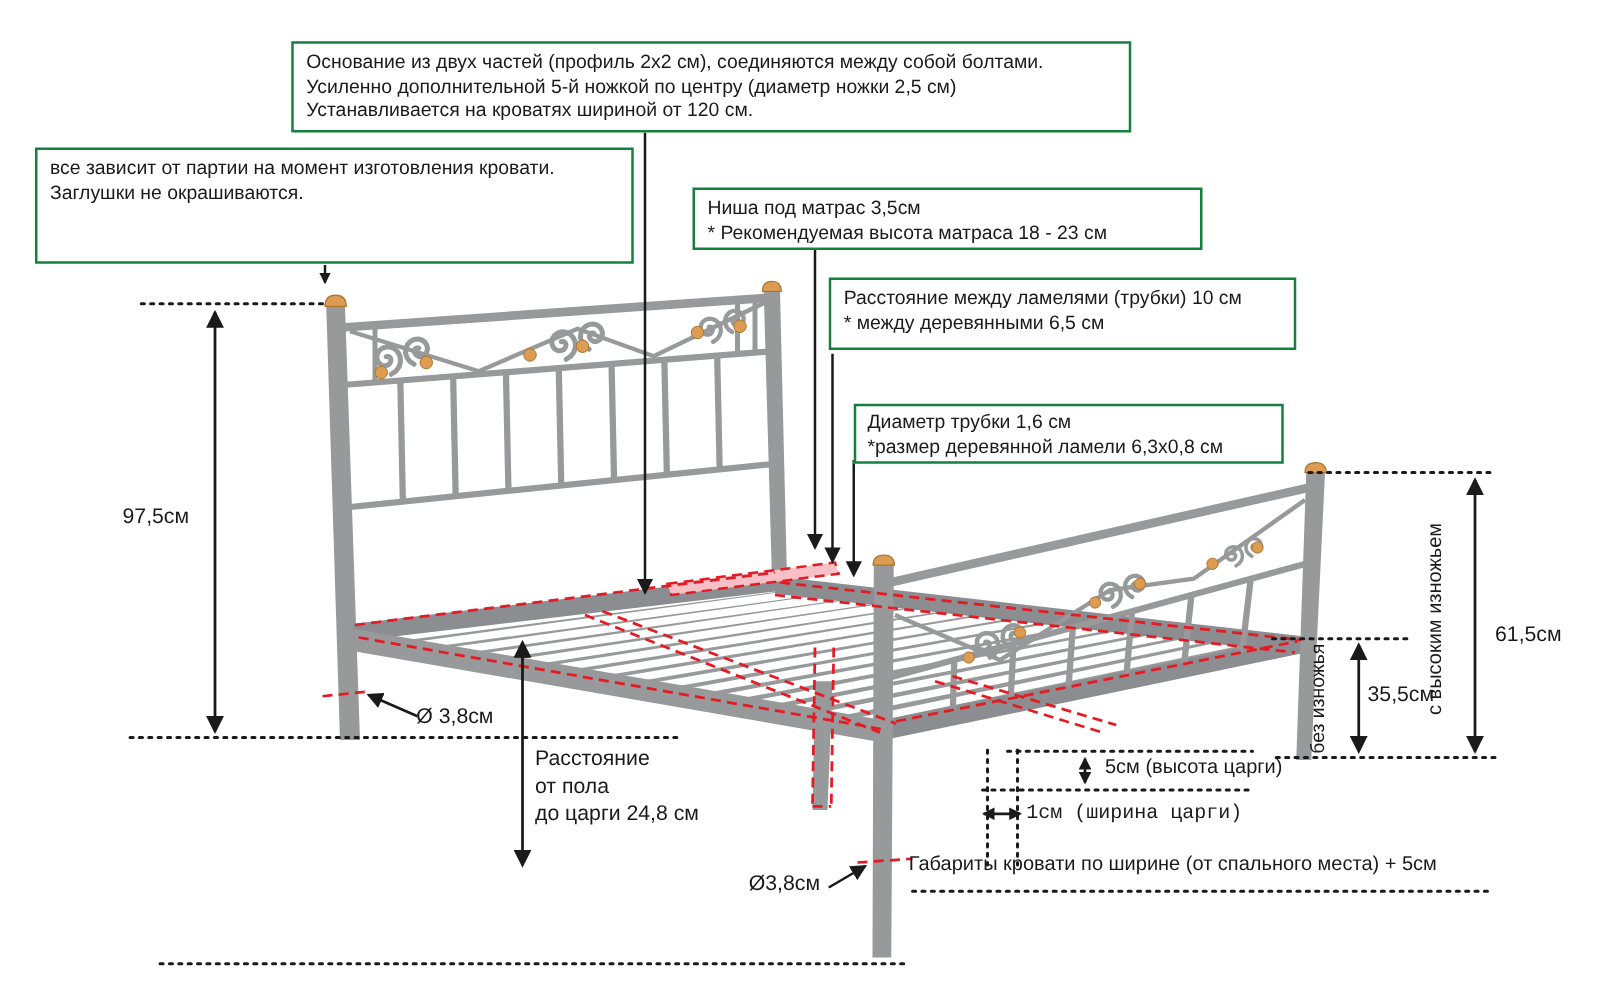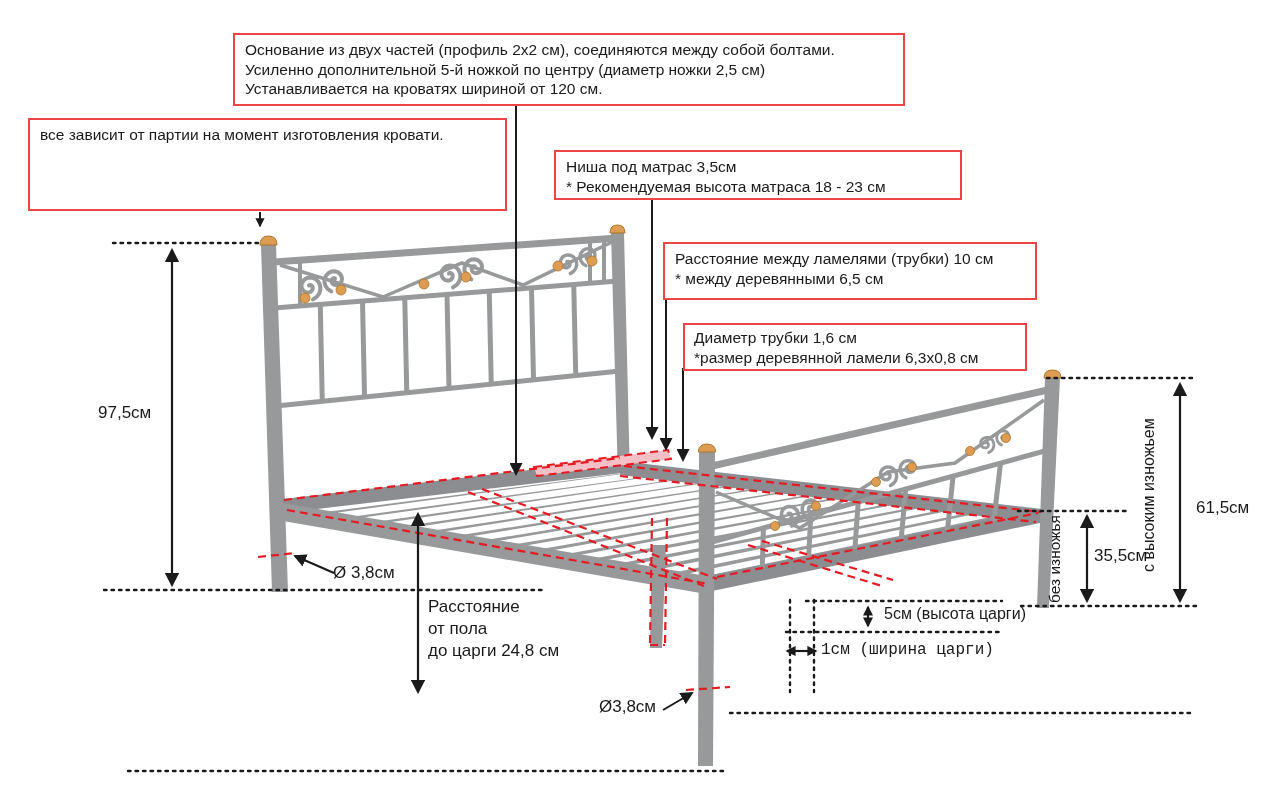--- a/index.html
+++ b/index.html
@@ -1,19 +1,19 @@
 <!DOCTYPE html>
 <html><head>
 <meta charset="utf-8">
 <style>
   html,body{margin:0;padding:0;background:#fff;}
   .stage{position:relative;width:1280px;height:800px;background:#ffffff;overflow:hidden;
          font-family:"Liberation Sans",sans-serif;color:#1a1a1a;}
   .stage svg{position:absolute;left:0;top:0;}
-  .box{position:absolute;box-sizing:border-box;border:2px solid #ef4444;background:#fff;
+  .box{position:absolute;box-sizing:border-box;border:2px solid #15803d;background:#fff;
        padding:5px 10px;font-size:15.5px;line-height:1.27;}
   .box div{white-space:nowrap;}
   .lbl{position:absolute;font-size:17px;white-space:nowrap;}
   .lbl.small{font-size:16px;}
   .vlbl{position:absolute;font-size:15.5px;white-space:nowrap;writing-mode:vertical-rl;
         transform:rotate(180deg);text-align:center;}
 </style>
 </head>
 <body>
 
@@ -185,28 +185,29 @@
 </svg>
 
 <div class="box" style="left:233px;top:33px;width:672px;height:73px;">
   <div>Основание из двух частей (профиль 2х2 см), соединяются между собой болтами.</div>
   <div>Усиленно дополнительной 5-й ножкой по центру (диаметр ножки 2,5 см)</div>
   <div>Устанавливается на кроватях шириной от 120 см.</div>
 </div>
 
 <div class="box" style="left:28px;top:118px;width:479px;height:93px;">
   <div>все зависит от партии на момент изготовления кровати.</div>
+  <div>Заглушки не окрашиваются.</div>
 </div>
 
 <div class="box" style="left:554px;top:150px;width:408px;height:50px;">
   <div>Ниша под матрас 3,5см</div>
   <div>* Рекомендуемая высота матраса 18 - 23 см</div>
 </div>
 
-<div class="box" style="left:663px;top:222px;width:374px;height:58px;margin-top:20px;">
+<div class="box" style="left:663px;top:222px;width:374px;height:58px;">
   <div>Расстояние между ламелями (трубки) 10 см</div>
   <div>* между деревянными 6,5 см</div>
 </div>
 
 <div class="box" style="left:683px;top:323px;width:344px;height:48px;padding:3px 9px;">
   <div>Диаметр трубки 1,6 см</div>
   <div>*размер деревянной ламели 6,3х0,8 см</div>
 </div>
 
 <div class="lbl" style="left:98px;top:403px;">97,5см</div>
@@ -223,14 +224,15 @@
 <div class="lbl" style="left:1094px;top:546px;">35,5см</div>
 
 <div class="vlbl" style="left:1140px;top:386px;height:218px;font-size:16px;">с высоким изножьем</div>
 <div class="lbl" style="left:1196px;top:498px;">61,5см</div>
 
 <div class="lbl small" style="left:884px;top:605px;">5см (высота царги)</div>
 <div class="lbl small" style="left:821px;top:641px;font-family:Liberation Mono, monospace;">1см (ширина царги)</div>
 
 <div class="lbl" style="left:599px;top:697px;">Ø3,8см</div>
 
+<div class="lbl small" style="left:727px;top:683px;">Габариты кровати по ширине (от спального места) + 5см</div>
 
 </div>
 
 </body></html>

